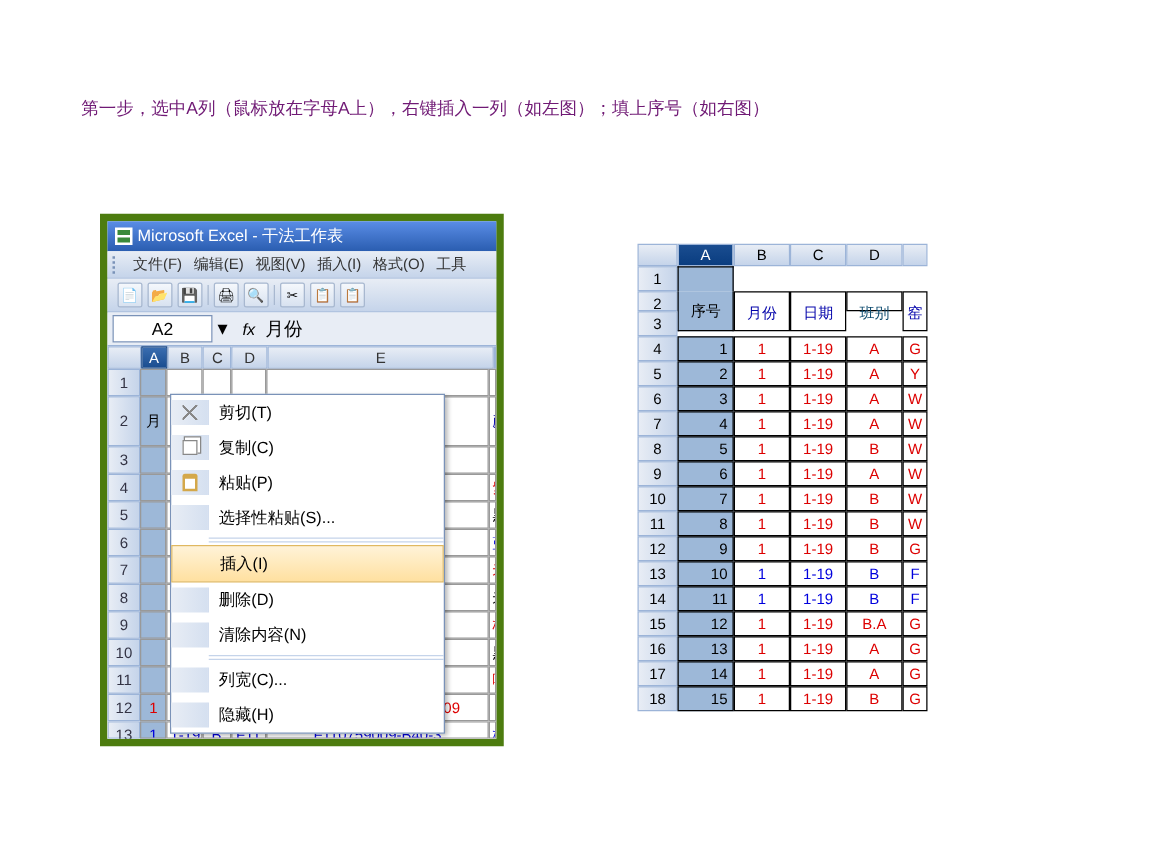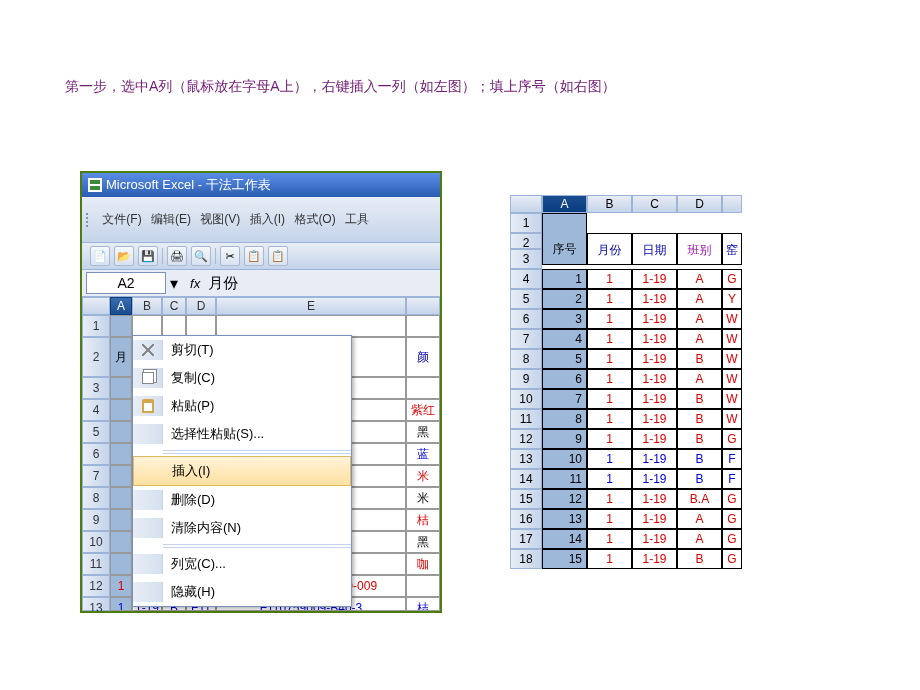--- a/index.html
+++ b/index.html
@@ -1,25 +1,25 @@
 <!DOCTYPE html>
 <html><head>
 <meta charset="utf-8">
 <style>
 * { box-sizing: border-box; margin: 0; padding: 0; }
 body { background: #fff; font-family: "SimSun", Arial, sans-serif; width: 920px; height: 690px; position: relative; }
 .instruction { position: absolute; top: 78px; left: 65px; font-size: 14px; color: #701a75; }
 
-.left-panel { position: absolute; top: 171px; left: 80px; width: 362px; border: 2px solid #4d7c0f; }
+.left-panel { position: absolute; top: 171px; left: 80px; width: 323px; border: 6px solid #4d7c0f; }
 .titlebar { background: linear-gradient(to bottom, #5a8de6, #2a5db0); color: #fff; padding: 3px 6px; font-family: "SimSun", sans-serif; font-size: 13px; display: flex; align-items: center; }
 .titlebar-icon { width: 14px; height: 14px; background: #fff; margin-right: 4px; display: inline-block; position: relative; }
 .titlebar-icon::before { content: ""; position: absolute; top: 2px; left: 2px; width: 10px; height: 4px; background: #3a8a3a; }
 .titlebar-icon::after { content: ""; position: absolute; top: 8px; left: 2px; width: 10px; height: 4px; background: #3a8a3a; }
 
-.menubar { background: linear-gradient(#e8edf5, #c5d4ea); padding: 14px 4px; font-size: 12px; border-bottom: 1px solid #9cb4d8; }
+.menubar { background: linear-gradient(#e8edf5, #c5d4ea); padding: 2px 4px; font-size: 12px; border-bottom: 1px solid #9cb4d8; }
 .menubar span { padding: 2px 3px; color: #333; }
 .menubar .handle { display: inline-block; width: 6px; height: 14px; border-left: 2px dotted #7a92b8; vertical-align: middle; margin-right: 2px; }
 
 .toolbar { background: linear-gradient(#e8edf5, #c5d4ea); padding: 3px 4px; border-bottom: 1px solid #9cb4d8; font-size: 11px; display: flex; align-items: center; gap: 4px; }
 .tb-btn { width: 20px; height: 20px; background: linear-gradient(#f5f8fc, #d8e2f0); border: 1px solid #a8b8d0; border-radius: 2px; display: inline-flex; align-items: center; justify-content: center; }
 .tb-sep { width: 1px; height: 16px; background: #a8b8d0; }
 
 .namebox-row { background: #e8edf5; padding: 2px 4px; display: flex; align-items: center; border-bottom: 1px solid #9cb4d8; }
 .namebox { background: #fff; border: 1px solid #7a92b8; width: 80px; padding: 2px 6px; font-size: 14px; text-align: center; }
 .fx-label { padding: 0 8px; font-style: italic; font-size: 13px; }
@@ -300,21 +300,21 @@
       <div class="r-cell" style="border:none"></div>
       <div class="r-cell" style="border:none"></div>
       <div class="r-cell" style="border:none"></div>
       <div class="rc-last" style="border:none"></div>
     </div>
   <div class="r-row" style="height:32px">
       <div class="r-row-h" style="height:16px">2</div>
       <div class="r-cell sel" rowspan="2" style="height:32px;line-height:32px;color:#000000;border-top:none">序号</div>
       <div class="r-cell" style="height:32px;line-height:32px;color:#00a">月份</div>
       <div class="r-cell" style="height:32px;line-height:32px;color:#00a">日期</div>
-      <div class="r-cell" style="height:32px;line-height:32px;color:#a21caf">班别</div>
+      <div class="r-cell" style="height:16px;line-height:32px;color:#0c4a6e">班别</div>
       <div class="rc-last" style="height:32px;line-height:32px;color:#00a">窑</div>
     </div>
   <div class="r-row" style="margin-top:-16px">
       <div class="r-row-h">3</div>
     </div>
   <div id="right-rows">
       <div class="r-row">
         <div class="r-row-h">4</div>
         <div class="r-cell sel num">1</div>
         <div class="r-cell red">1</div>

